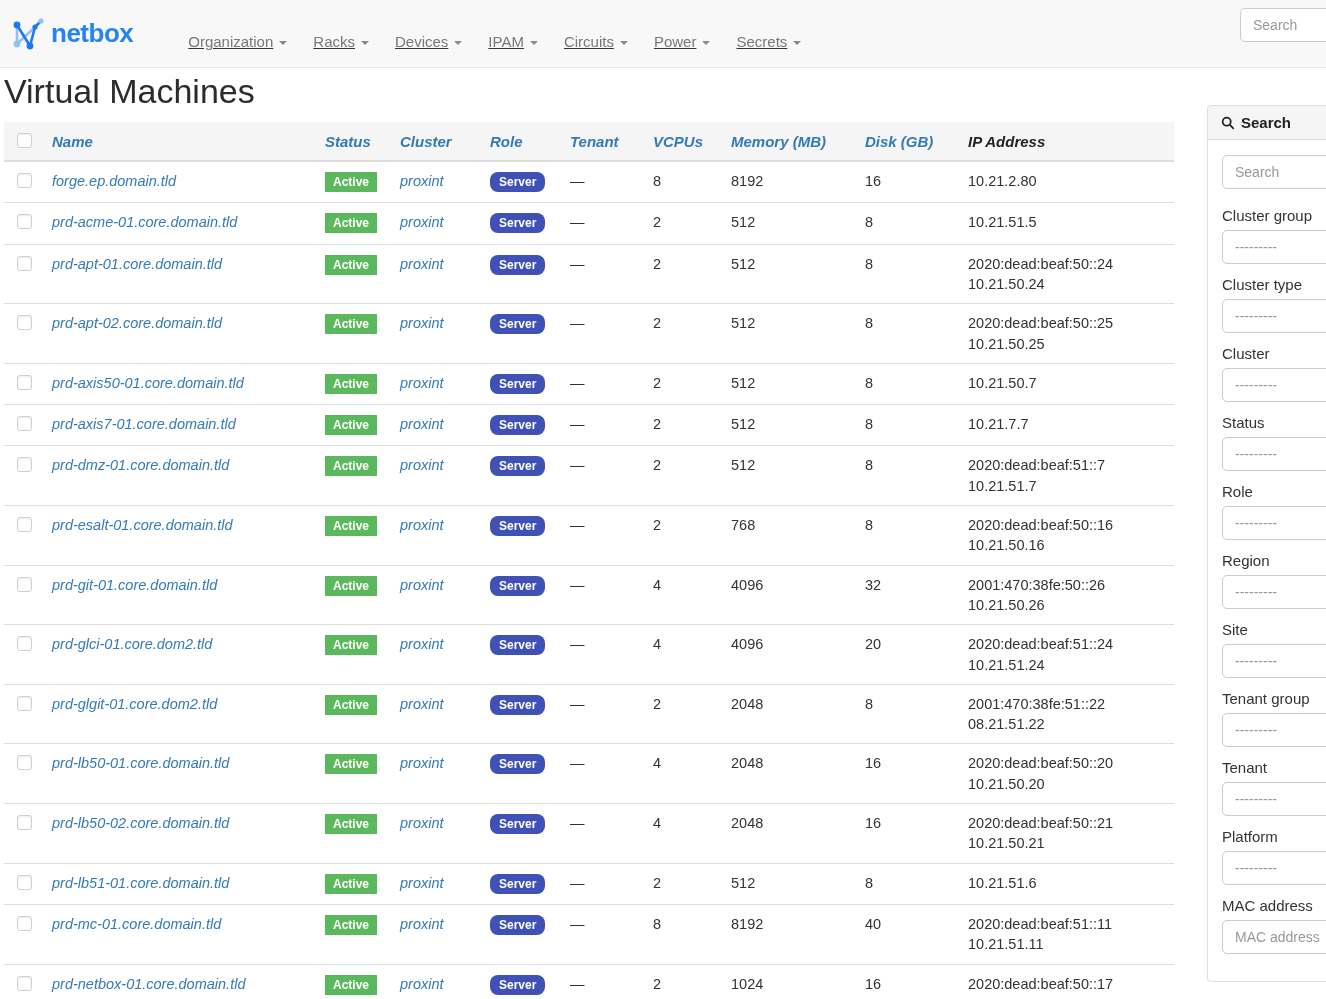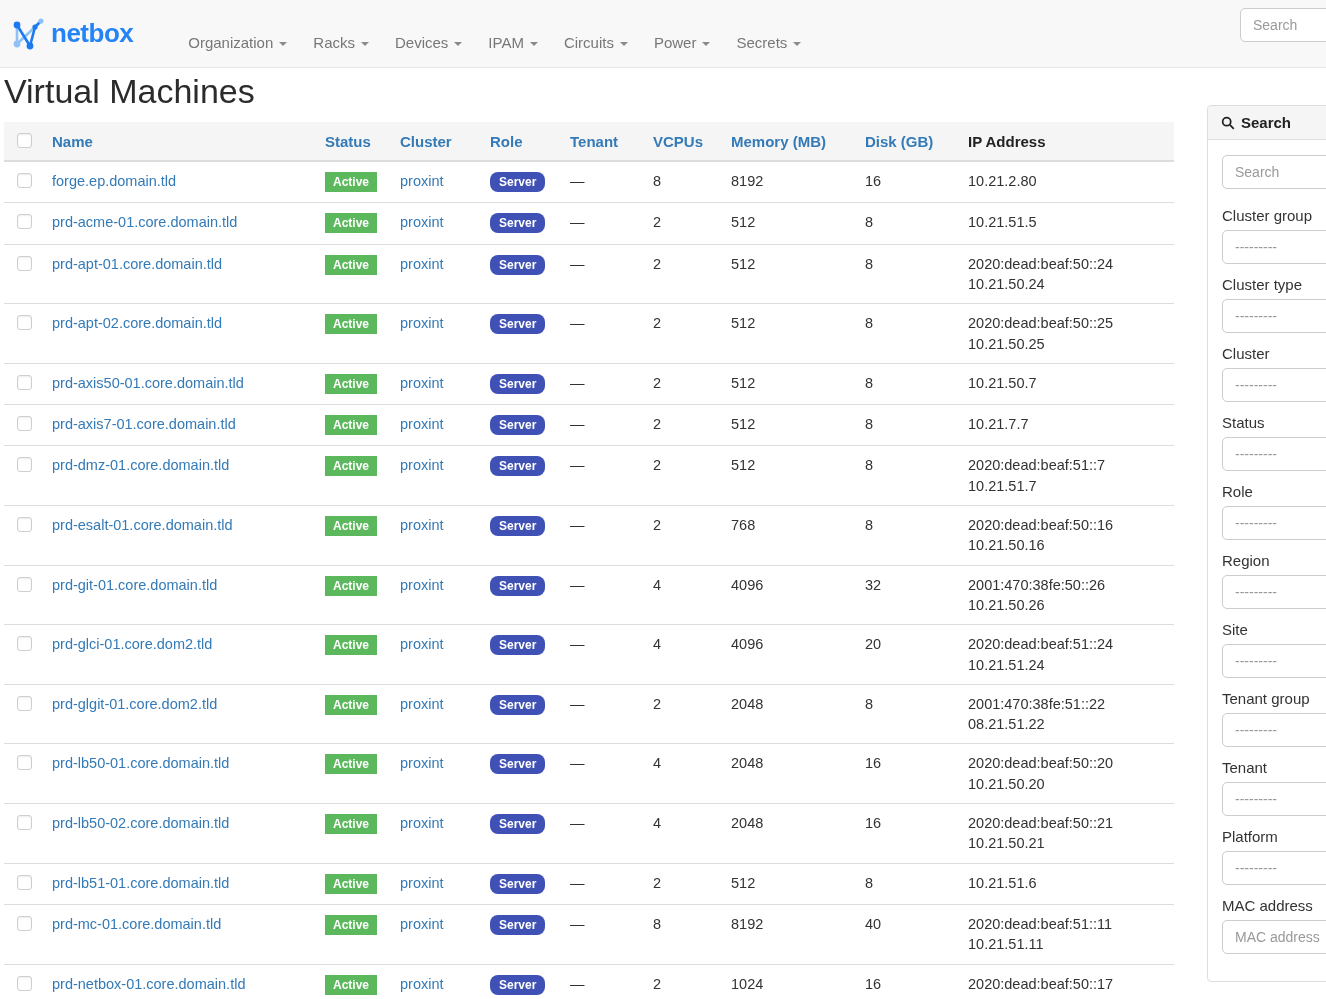--- a/index.html
+++ b/index.html
@@ -1,31 +1,31 @@
 <!DOCTYPE html>
 <html style="--link: #337ab7; --status-active: #5cb85c; --role-server: #3f51b5; --brand: #2483f5;"><head>
 <meta charset="utf-8">
 <style>
   * { box-sizing: border-box; }
   html, body { margin:0; padding:0; }
   body {
     width:1326px; height:999px; overflow:hidden; position:relative;
     font-family:"Liberation Sans", sans-serif; font-size:14px; color:#333; background:#fff;
   }
-  a { text-decoration:none; }
+  a { text-decoration:none;font-style:italic; }
   .link { color: var(--link, #337ab7); cursor:pointer; }
 
   
   .navbar {
     height:68px; background:#f8f8f8; border-bottom:1px solid #e7e7e7;
     display:flex; align-items:stretch; position:relative;
   }
   .brand { display:flex; align-items:center; padding:0 12px 0 8px; cursor:pointer; }
   .brand-text { font-size:26px; font-weight:700; color:var(--brand,#2483f5); margin-left:7px; letter-spacing:-0.5px; }
-  .nav-items { display:flex; list-style:none; margin:16px 0 0 30px; padding:0; align-items:flex-end; }
+  .nav-items { display:flex; list-style:none; margin:16px 0 0 30px; padding:0; align-items:center;text-decoration:underline; }
   .nav-item {
     display:flex; align-items:center; gap:6px; padding:0 13px; color:#777;
     font-size:15px; cursor:pointer; height:49px;
   }
   .nav-item.active { background:#e7e7e7; color:#555; }
   .caret {
     width:0; height:0; display:inline-block; margin-top:2px;
     border-top:4px solid #8a8a8a; border-left:4px solid transparent; border-right:4px solid transparent;
   }
   .navbar-search {

